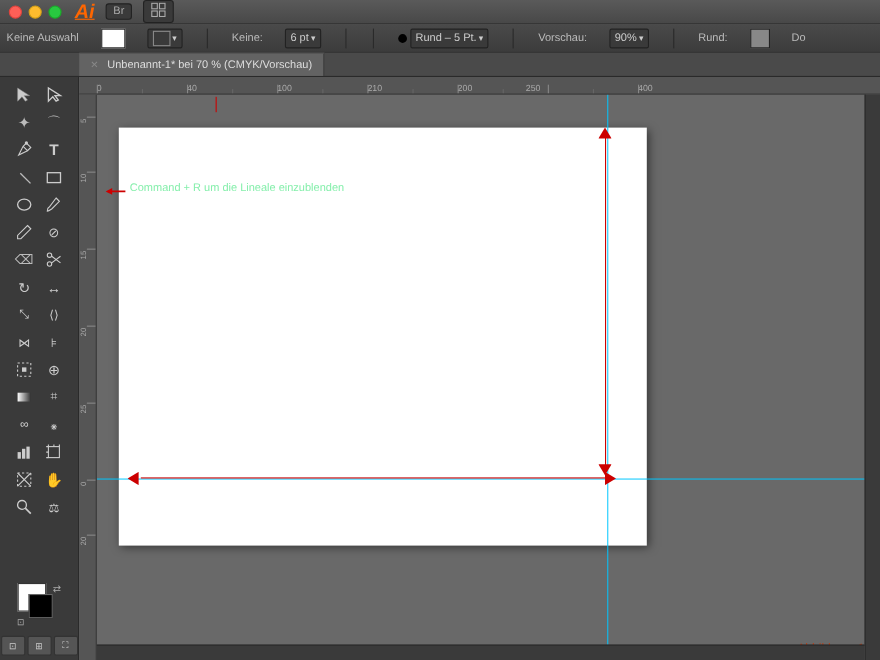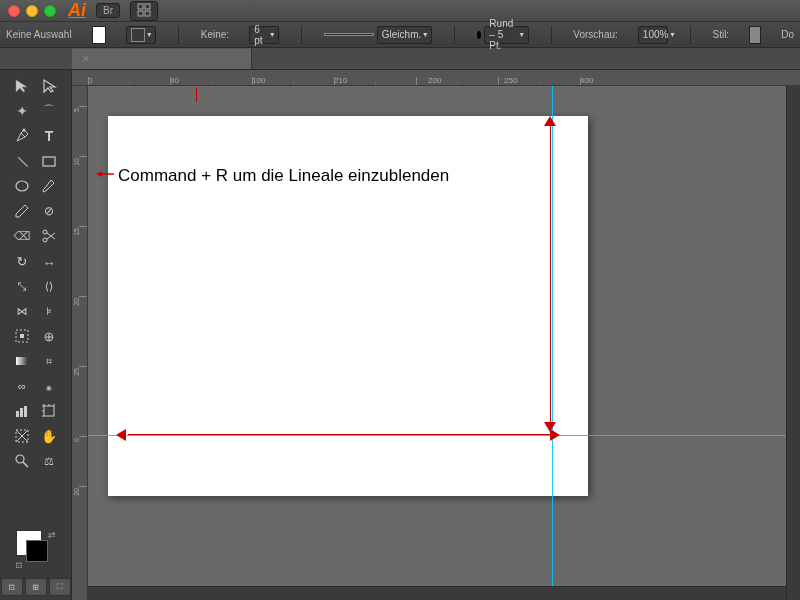--- a/index.html
+++ b/index.html
@@ -117,22 +117,22 @@
     #guide-h {
       position: absolute;
       top: 349px; left: 0; right: 0;
       height: 1px; background: #00c8ff; opacity: 0.9;
     }
 
     
     #annotation {
       position: absolute;
       top: 80px; left: 30px;
-      color: #000000;
-      font-size: 17px;
+      color: #86efac;
+      font-size: 10px;
       font-weight: normal;
       pointer-events: none;
     }
 
     
     #fig-label {
       position: absolute;
       bottom: 4px; right: 8px;
       font-size: 11px; color: #cc3300;
     }
@@ -171,47 +171,42 @@
   <div class="ctrl-swatch"></div>
   <div class="ctrl-dropdown">
     <div style="width:16px;height:14px;border:1px solid #888;background:transparent;"></div>
   </div>
   <div class="ctrl-sep"></div>
   <span class="ctrl-label">Keine:</span>
   <div class="ctrl-dropdown">
     <span>6 pt</span>
   </div>
   <div class="ctrl-sep"></div>
-  <div style="display:flex;align-items:center;gap:3px;">
-    <div style="width:50px;height:3px;background:#333;border:1px solid #888;"></div>
-    <div class="ctrl-dropdown">
-      <span>Gleichm.</span>
-    </div>
-  </div>
   <div class="ctrl-sep"></div>
   <div style="display:flex;align-items:center;gap:3px;">
     <div class="dot-indicator"></div>
     <div class="ctrl-dropdown">
       <span>Rund – 5 Pt.</span>
     </div>
   </div>
   <div class="ctrl-sep"></div>
   <span class="ctrl-label">Vorschau:</span>
   <div class="ctrl-dropdown">
-    <span>100%</span>
+    <span>90%</span>
   </div>
   <div class="ctrl-sep"></div>
-  <span class="ctrl-label">Stil:</span>
+  <span class="ctrl-label">Rund:</span>
   <div class="ctrl-swatch" style="width:18px;height:18px;background:#888;"></div>
   <span class="ctrl-label">Do</span>
 </div>
 
 <div id="tabbar">
   <div class="tab">
     <span class="tab-close">✕</span>
+    <span>Unbenannt-1* bei 70 % (CMYK/Vorschau)</span>
   </div>
 </div>
 
 <div id="main">
 
   <div id="toolbar">
 
     <div class="tool-row">
       <button class="tool-btn">
         <svg viewBox="0 0 16 16">
@@ -375,23 +370,23 @@
       <div style="position:relative;width:100%;height:100%;left:16px;">
 
         <span class="ruler-mark" style="left:0px;">0</span>
         <div class="ruler-tick-major" style="left:0px;"></div>
         <span class="ruler-mark" style="left:82px;">40</span>
         <div class="ruler-tick-major" style="left:82px;"></div>
         <span class="ruler-mark" style="left:164px;">100</span>
         <div class="ruler-tick-major" style="left:164px;"></div>
         <span class="ruler-mark" style="left:246px;">210</span>
         <div class="ruler-tick-major" style="left:246px;"></div>
-        <span class="ruler-mark" style="left:340px;">200</span>
+        <span class="ruler-mark" style="left:328px;">200</span>
         <div class="ruler-tick-major" style="left:328px;"></div>
-        <span class="ruler-mark" style="left:416px;">250</span>
+        <span class="ruler-mark" style="left:390px;">250</span>
         <div class="ruler-tick-major" style="left:410px;"></div>
         <span class="ruler-mark" style="left:492px;">400</span>
         <div class="ruler-tick-major" style="left:492px;"></div>
 
         <div class="ruler-tick-minor" style="left:41px;"></div>
         <div class="ruler-tick-minor" style="left:123px;"></div>
         <div class="ruler-tick-minor" style="left:205px;"></div>
         <div class="ruler-tick-minor" style="left:287px;"></div>
         <div class="ruler-tick-minor" style="left:369px;"></div>
         <div class="ruler-tick-minor" style="left:451px;"></div>

